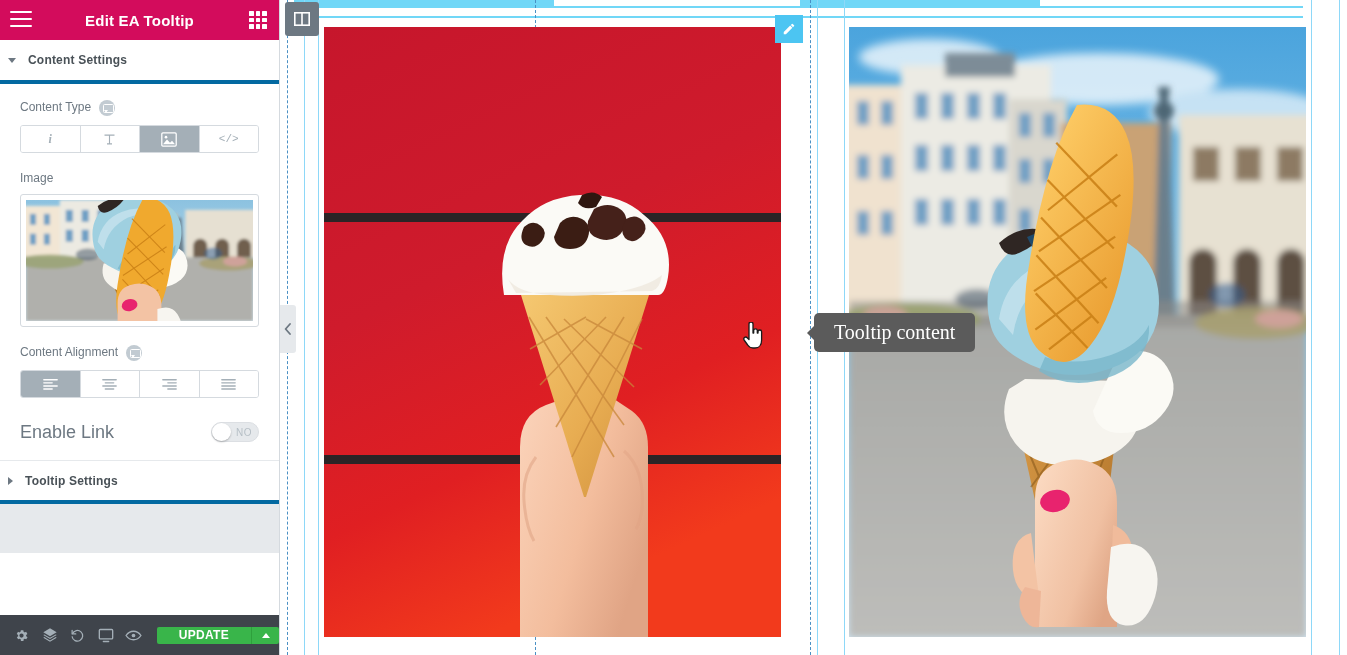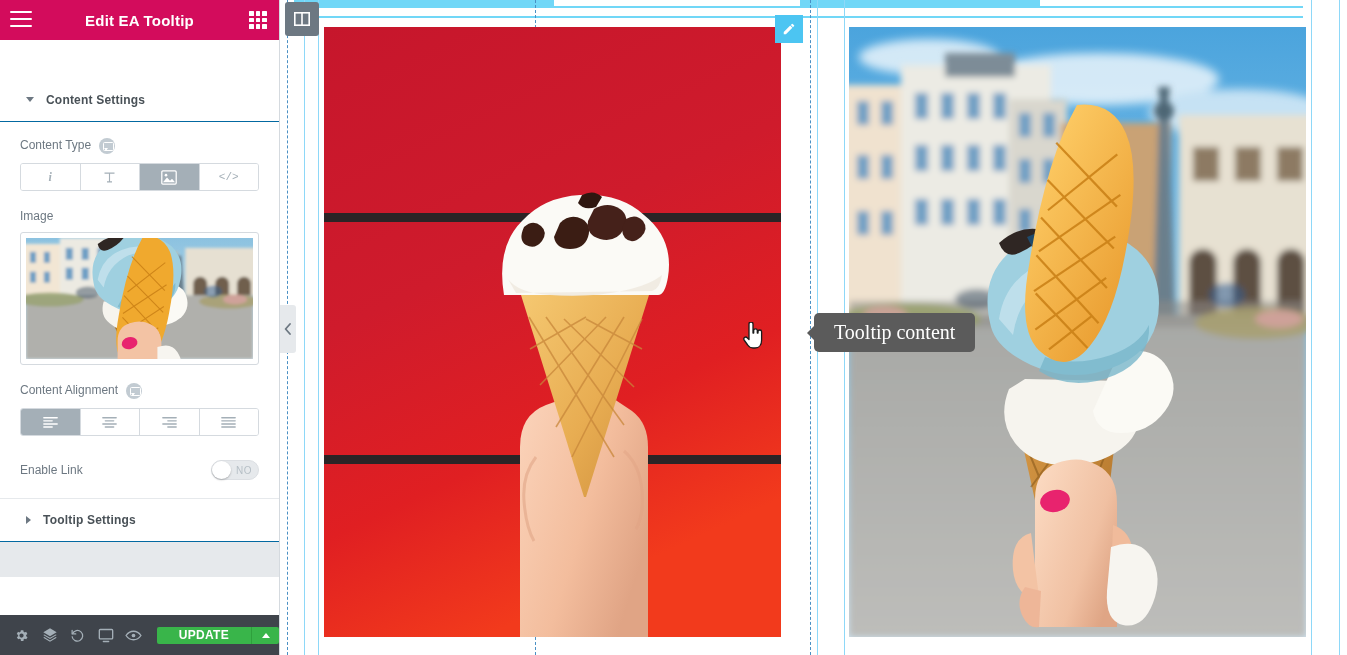--- a/index.html
+++ b/index.html
@@ -12,21 +12,20 @@
   #app { position: relative; width: 1347px; height: 655px; }
 
   
   #panel {
     position: absolute; left: 0; top: 0;
     width: 280px; height: 655px;
     background: #ffffff;
     display: flex; flex-direction: column;
     border-right: 1px solid #d5dadf;
     z-index: 40;
-    gap: 38px;
   }
   #panel-header {
     height: 40px; background: #d30c5c;
     display: flex; align-items: center;
     position: relative; flex: 0 0 40px;
   }
   #menu-icon {
     position: absolute; left: 10px; top: 11px;
     width: 22px; height: 18px; cursor: pointer;
   }
@@ -59,23 +58,23 @@
   .tab.active { color: #495157; }
   .tab.active::after {
     content:""; position: absolute; left: 0; right: 0; bottom: -1px;
     height: 3px; background: #d30c5c;
   }
   .tab .tico { height: 16px; display:flex; align-items:center; }
   .tab svg { display:block; }
 
   .section-head {
     display: flex; align-items: center; gap: 12px;
-    padding: 0 26px; height: 44px;
+    padding: 0 8px; height: 44px;
     font-size: 12px; font-weight: bold; color: #495157;
-    border-bottom: 1px solid #0369a1; cursor: pointer;
+    border-bottom: 4px solid #0369a1; cursor: pointer;
     background: #fff; letter-spacing: .2px;
   }
   .caret-d { width:0;height:0;border-left:4.5px solid transparent;border-right:4.5px solid transparent;border-top:5px solid #6d7882; }
   .caret-r { width:0;height:0;border-top:4.5px solid transparent;border-bottom:4.5px solid transparent;border-left:5px solid #6d7882; }
 
   #panel-body { flex: 1 1 auto; overflow: hidden; background: #fff; }
   .ctrl { padding: 0 20px; }
   .ctrl-label {
     font-size: 12px; color: #6d7882; display: flex;
     align-items: flex-start; gap: 8px; margin-bottom: 9px;
@@ -111,21 +110,21 @@
   #image-box {
     border: 1px solid #d5dadf; border-radius: 3px;
     padding: 5px; background: #fff; height: 133px;
   }
   #image-thumb { width: 100%; height: 100%; display:block; }
 
   .toggle-row {
     display: flex; align-items: center; justify-content: space-between;
     padding: 0 20px; height: 44px;
   }
-  .toggle-row .tl { font-size: 12px; color: #6d7882; }
+  .toggle-row .tl { font-size: 18px; color: #6d7882; }
   .switch {
     width: 48px; height: 20px; border-radius: 10px;
     background: #e6e9ec; border: 1px solid #dcdfe3;
     position: relative; cursor: pointer;
   }
   .switch .knob {
     position: absolute; left: 0px; top: 0px;
     width: 19px; height: 18px; border-radius: 50%;
     background: #fff; box-shadow: 0 1px 2px rgba(0,0,0,.25);
   }

